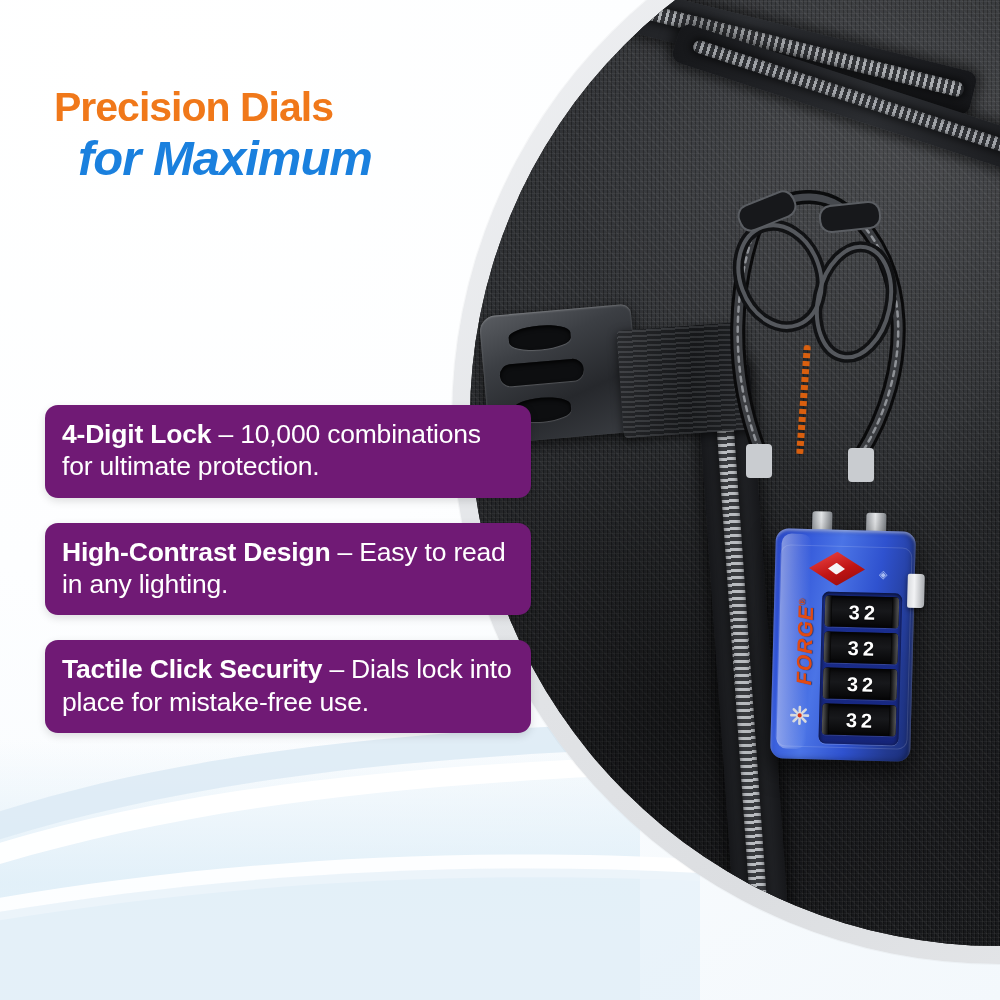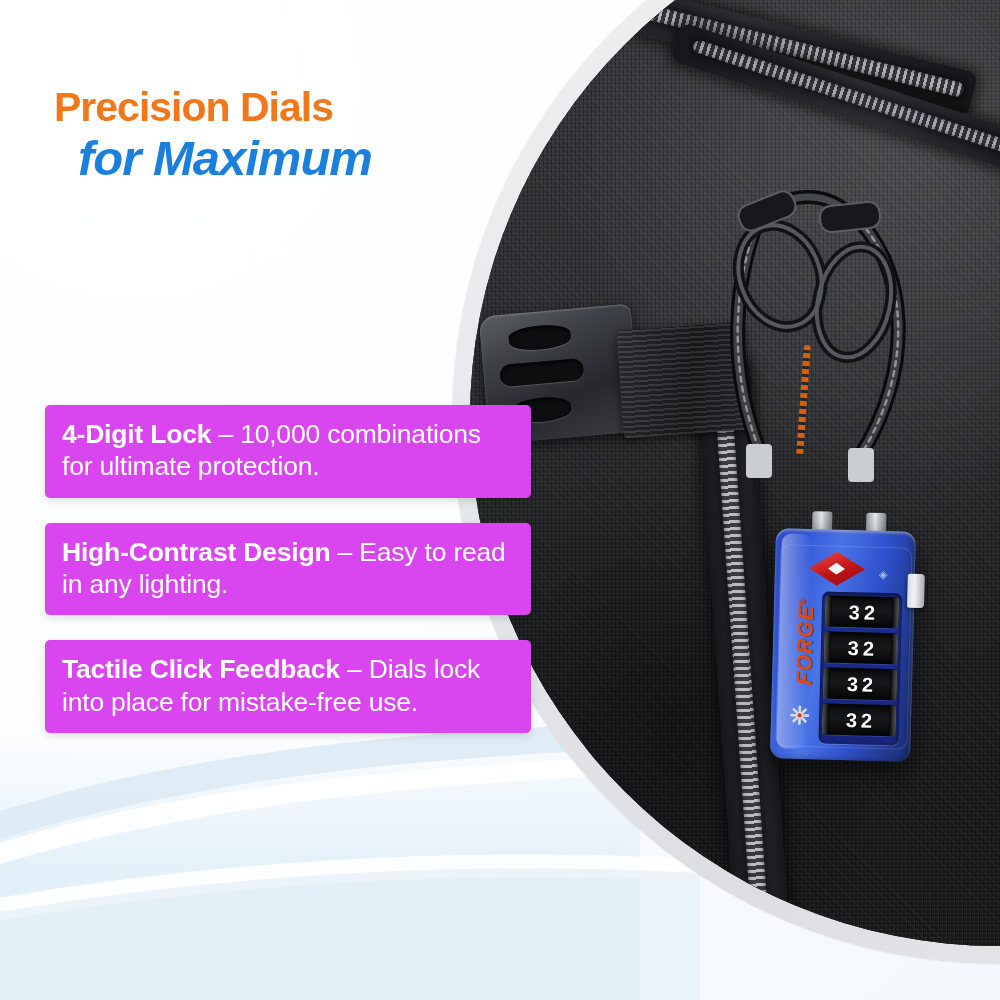--- a/index.html
+++ b/index.html
@@ -242,22 +242,22 @@
     color:#1A80DE;
     font-size:49px;
     font-style:italic;
     letter-spacing:-1px;
     margin-left:24px;
   }
   .h-blue + .h-blue{margin-top:6px;}
 
   .callouts{position:absolute;left:45px;top:405px;width:486px;}
   .callout{
-    background:#d946ef;
-    border-radius:5px;
+    background:#701a75;
+    border-radius:13px;
     color:#ffffff;
     padding:13px 17px 15px 17px;
     margin-bottom:25px;
     box-shadow:0 3px 9px rgba(0,0,0,.13);
     font-size:26.5px;
     line-height:1.22;
     letter-spacing:-.2px;
   }
   .callout:last-child{margin-bottom:0;}
   .callout b{font-weight:bold;}
@@ -419,17 +419,17 @@
   </div>
 
   <div class="callouts">
     <div class="callout">
       <b>4-Digit Lock</b><span class="rest"> – 10,000 combinations for ultimate protection.</span>
     </div>
     <div class="callout">
       <b>High-Contrast Design</b><span class="rest"> – Easy to read in any lighting.</span>
     </div>
     <div class="callout">
-      <b>Tactile Click Feedback</b><span class="rest"> – Dials lock into place for mistake-free use.</span>
+      <b>Tactile Click Security</b><span class="rest"> – Dials lock into place for mistake-free use.</span>
     </div>
   </div>
 
 </div>
 
 </body></html>

